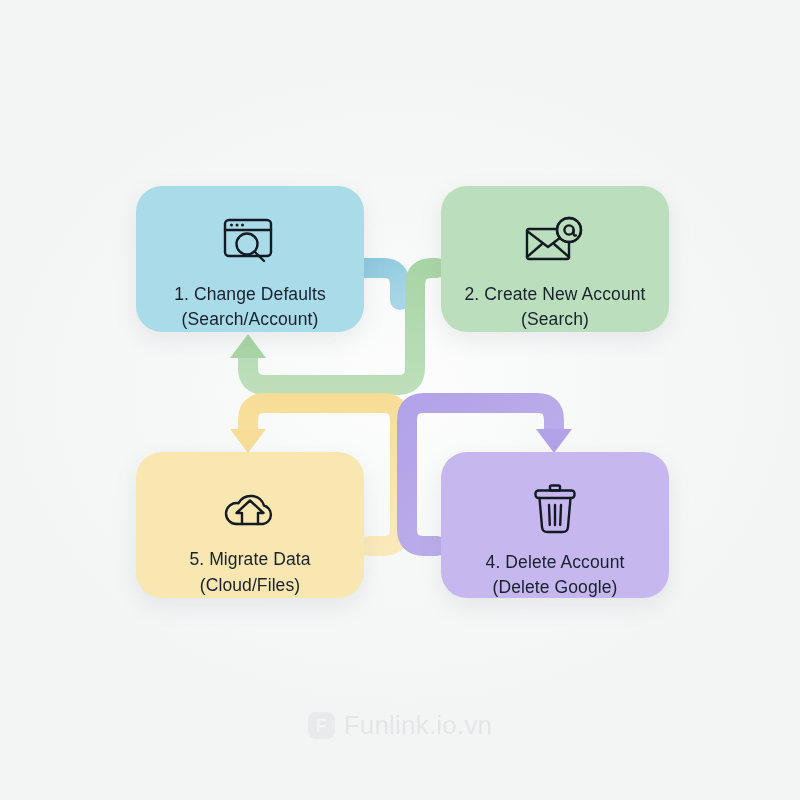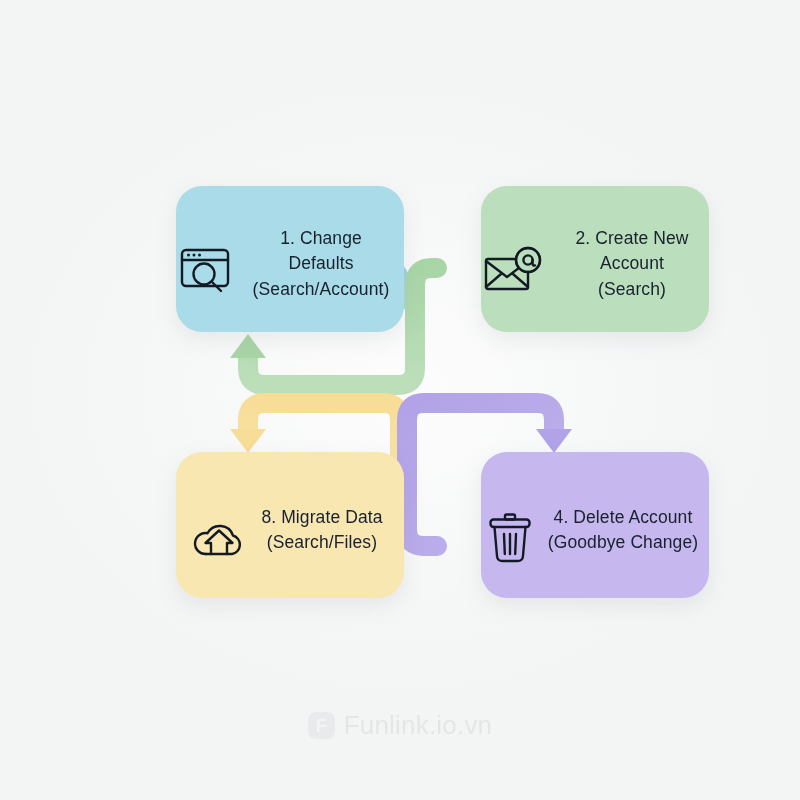--- a/index.html
+++ b/index.html
@@ -29,26 +29,25 @@
     width: 800px; height: 800px;
     z-index: 1;
   }
 
   
   .card {
     position: absolute;
     border-radius: 26px;
     box-sizing: border-box;
     display: flex;
-    flex-direction: row;
-    align-items: center;
-    justify-content: center;
+    flex-direction: column;
+    align-items: center;
+    justify-content: flex-start;
     z-index: 3;
     box-shadow: 0 8px 22px rgba(120,130,140,0.13);
-    margin-left: 40px;
   }
   .card-icon {
     margin-top: 30px;
     height: 62px;
     display: flex;
     align-items: center;
     justify-content: center;
   }
   .card-label {
     margin-top: 10px;
@@ -56,21 +55,21 @@
     color: #18212e;
     font-size: 17.5px;
     line-height: 1.45;
     letter-spacing: 0.1px;
     font-weight: 500;
     padding: 0 10px;
   }
   .card-label .ln2 { display: block; }
 
   #card-1 { left: 136px; top: 186px; width: 228px; height: 146px; background: #a9dbe8; }
-  #card-2 { left: 441px; top: 186px; width: 228px; height: 146px; background: #bbdfbc; gap: 8px; }
+  #card-2 { left: 441px; top: 186px; width: 228px; height: 146px; background: #bbdfbc; }
   #card-3 { left: 136px; top: 452px; width: 228px; height: 146px; background: #f9e7b2; }
   #card-4 { left: 441px; top: 452px; width: 228px; height: 146px; background: #c6b8ef; }
 
   
   #watermark {
     position: absolute;
     left: 0;
     top: 710px;
     width: 800px;
     display: flex;
@@ -184,39 +183,39 @@
 
   <div class="card" id="card-3">
     <div class="card-icon">
       <svg width="64" height="54" viewBox="0 0 64 54" fill="none" stroke="#131a24" stroke-width="2.4" stroke-linecap="round" stroke-linejoin="round">
         <path d="M 19 41 A 10.5 10.5 0 1 1 20.5 20.2 A 14 14 0 0 1 46 22.5 A 9.5 9.5 0 0 1 45 41 L 40 41"></path>
         <path d="M 19 41 L 24 41"></path>
         <polyline points="24,41 24,30 18.5,30 32,17.5 45.5,30 40,30 40,41 24,41"></polyline>
       </svg>
     </div>
     <div class="card-label">
-      <span>8. Migrate Data</span>
-      <span class="ln2">(Search/Files)</span>
+      <span>5. Migrate Data</span>
+      <span class="ln2">(Cloud/Files)</span>
     </div>
   </div>
 
   <div class="card" id="card-4">
     <div class="card-icon">
       <svg width="56" height="58" viewBox="0 0 56 58" fill="none" stroke="#131a24" stroke-width="2.4" stroke-linecap="round" stroke-linejoin="round">
         <rect x="23" y="3.5" width="10" height="5" rx="1.6"></rect>
         <rect x="8.5" y="8.5" width="39" height="7.5" rx="3"></rect>
         <path d="M 12.5 16 L 15 45 Q 15.4 50 20.5 50 L 35.5 50 Q 40.6 50 41 45 L 43.5 16"></path>
         <line x1="22" y1="23" x2="22.8" y2="43"></line>
         <line x1="28" y1="23" x2="28" y2="43"></line>
         <line x1="34" y1="23" x2="33.2" y2="43"></line>
       </svg>
     </div>
     <div class="card-label">
       <span>4. Delete Account</span>
-      <span class="ln2">(Goodbye Change)</span>
+      <span class="ln2">(Delete Google)</span>
     </div>
   </div>
 
   <div id="watermark">
     <div id="wm-logo">F</div>
     <div id="wm-text">Funlink.io.vn</div>
   </div>
 
 </div>
 

